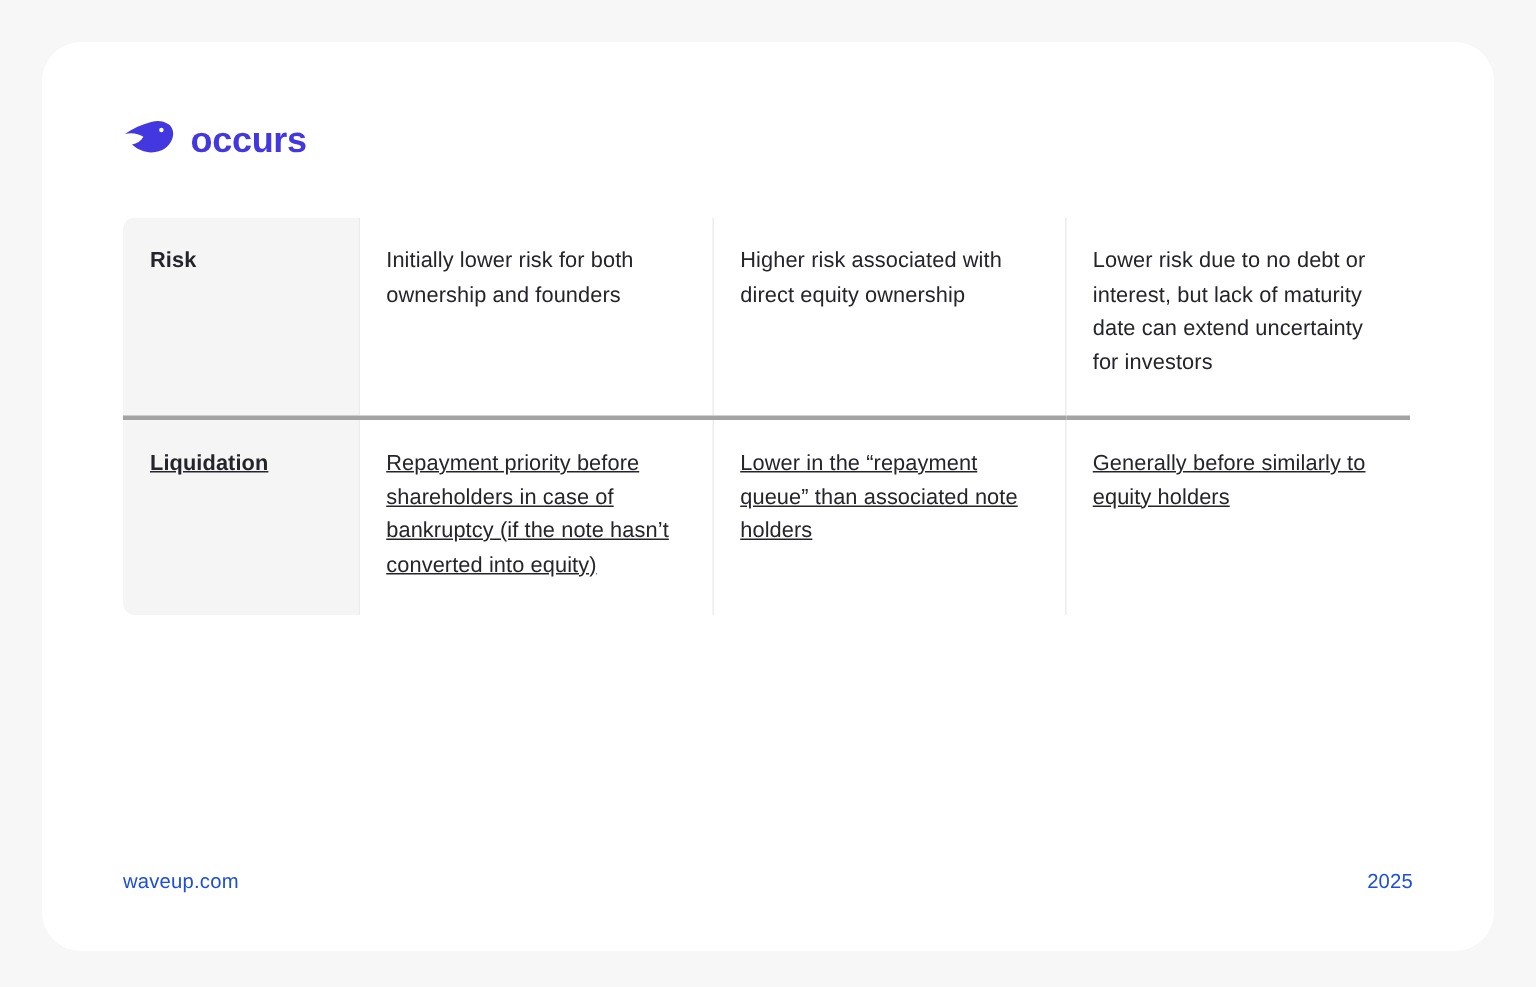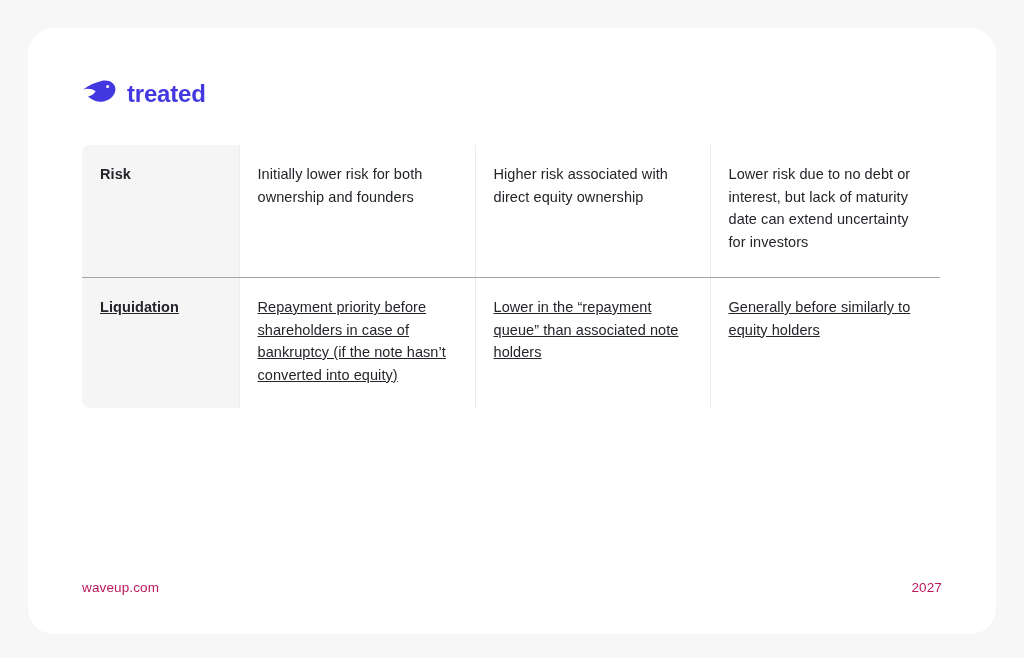--- a/index.html
+++ b/index.html
@@ -77,21 +77,21 @@
   }
   table.compare col.c-label { width: 157px; }
   table.compare col.c-a     { width: 236px; }
   table.compare col.c-b     { width: 235px; }
   table.compare col.c-c     { width: 230px; }
 
   table.compare td {
     vertical-align: top;
     padding: 18px 18px 22px 18px;
     border-right: 1px solid #ececee;
-    border-bottom: 1px solid #a3a3a3;
+    border-bottom: 3px solid #a3a3a3;
     font-size: 14.5px;
     line-height: 22.5px;
     color: #24252a;
     letter-spacing: 0.005em;
   }
   table.compare tr td:last-child { border-right: none; }
   table.compare tr:last-child td { border-bottom: none; text-decoration: underline; }
 
   td.row-label {
     background: #f5f5f6;
@@ -110,38 +110,38 @@
   
   .footer {
     position: absolute;
     left: 54px;
     right: 54px;
     top: 552px;
     display: flex;
     justify-content: space-between;
     align-items: center;
     font-size: 13.5px;
-    color: #be185d;
+    color: #1d4ed8;
     letter-spacing: 0.01em;
   }
 </style>
 </head>
 <body>
 
 <div class="page">
   <div class="card">
 
     <div class="brand">
       <span class="brand-mark">
         <svg viewBox="0 0 34 26" width="34" height="26" aria-hidden="true">
           <path d="M1.2 9.4C5.6 8.2 9.9 8.9 13.6 11.2c-1.7 2.8-4.3 4.7-7.6 5.2 4.6 4.1 10.2 5.9 15.6 5 6.1-1 10.6-5.1 11.7-10.6.6-3.1-.5-6.1-2.9-7.9C27.3.6 23.2.1 19.4 1.1 12.7 2.8 6.3 5.6 1.2 9.4Z" fill="#4338e0"></path>
           <circle cx="25.6" cy="6.6" r="1.5" fill="#ffffff"></circle>
         </svg>
       </span>
-      <span class="brand-word">treated</span>
+      <span class="brand-word">occurs</span>
     </div>
 
     <div class="table-wrap">
       <table class="compare">
         <colgroup>
           <col class="c-label">
             <col class="c-a">
             <col class="c-b">
             <col class="c-c">
         </colgroup>
@@ -157,17 +157,17 @@
             <td>Repayment priority before shareholders in case of bankruptcy (if the note hasn’t converted into equity)</td>
             <td>Lower in the “repayment queue” than associated note holders</td>
             <td>Generally before similarly to equity holders</td>
           </tr>
         </tbody>
       </table>
     </div>
 
     <div class="footer">
       <span>waveup.com</span>
-      <span>2027</span>
+      <span>2025</span>
     </div>
 
   </div>
 </div>
 
 </body></html>

